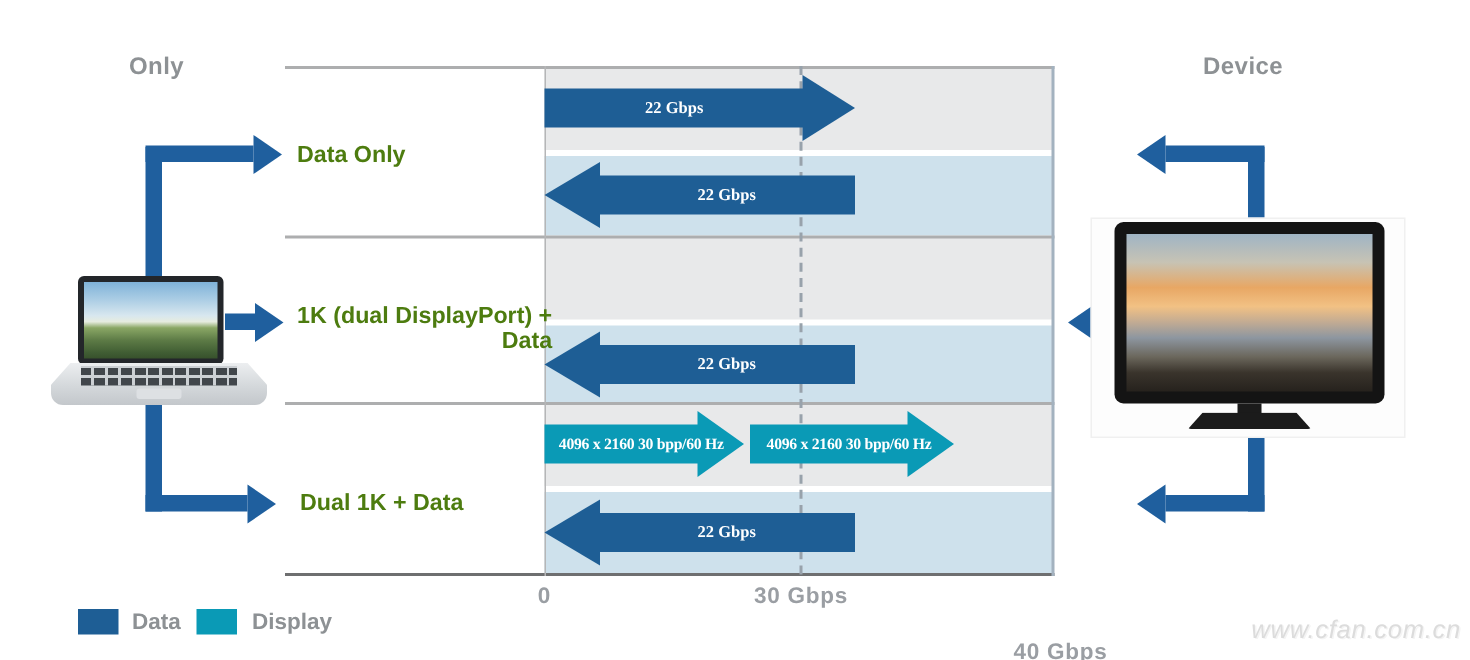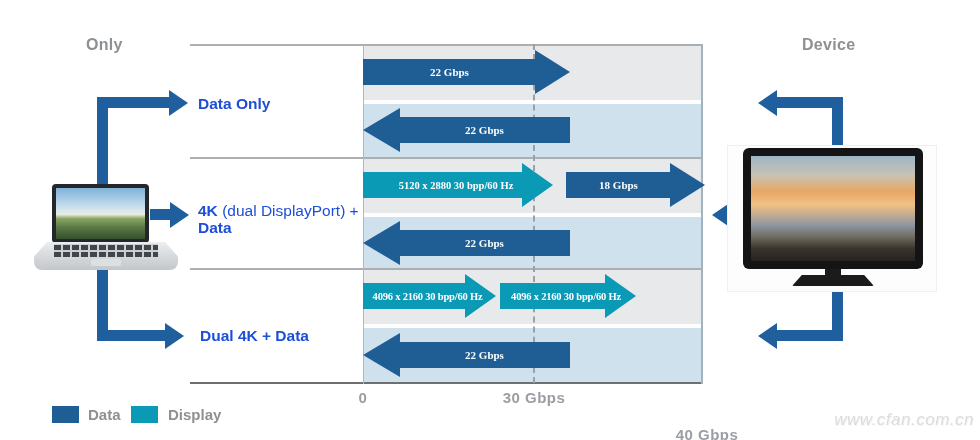--- a/index.html
+++ b/index.html
@@ -6,22 +6,22 @@
   #stage{
     position:relative;width:980px;height:440px;background:#fff;overflow:hidden;
     font-family:"Liberation Sans", sans-serif;
   }
   .abs{position:absolute;}
 
   
   .zone-label{font-size:16px;font-weight:bold;color:#8d9194;letter-spacing:.3px;}
 
   
-  .row-label{font-size:15.5px;font-weight:bold;color:#1d4ed8;line-height:17px;white-space:nowrap;}
-  .row-label .normal{font-weight:normal;}
+  .row-label{font-size:15.5px;font-weight:bold;color:#4d7c0f;line-height:17px;white-space:nowrap;text-align:right;}
+  .row-label .normal{font-weight:bold;}
 
   
   .hline{background:#adaeaf;height:1.5px;}
   .hline.axis{background:#6e6f70;height:2px;}
   .vline-left{width:1px;background:#b5b6b7;}
   .vline-right{width:2px;background:#a3b2bf;}
   .dashline{width:0;border-left:2px dashed #98a2ab;}
   .band-gray{background:#e8e9ea;}
   .band-blue{background:#cee1ec;}
 
@@ -108,46 +108,36 @@
   <div class="abs vline-left" style="left:363px;top:44px;height:340px;"></div>
   <div class="abs vline-right" style="left:701px;top:44px;height:340px;"></div>
   <div class="abs dashline" style="left:533px;top:44px;height:339px;"></div>
 
   <div class="abs tick" style="left:343px;top:389px;width:40px;">0</div>
   <div class="abs tick" style="left:484px;top:389px;width:100px;">30 Gbps</div>
   <div class="abs tick" style="left:657px;top:389px;width:100px;margin-top:37px;">40 Gbps</div>
 
   <div class="abs row-label" style="left:198px;top:95px;">Data Only</div>
   <div class="abs row-label" style="left:198px;top:202px;">
-    <span>4K</span><span class="normal"> (dual DisplayPort) +</span><br>
+    <span>1K</span><span class="normal"> (dual DisplayPort) +</span><br>
     <span>Data</span>
   </div>
-  <div class="abs row-label" style="left:200px;top:327px;">Dual 4K + Data</div>
+  <div class="abs row-label" style="left:200px;top:327px;">Dual 1K + Data</div>
 
   <div class="abs barrow ar" style="left:363px;top:50px;width:207px;">
     <div class="body"></div>
     <div class="head"></div>
     <div class="lbl">22 Gbps</div>
   </div>
   <div class="abs barrow al" style="left:363px;top:108px;width:207px;">
     <div class="body"></div>
     <div class="head"></div>
     <div class="lbl">22 Gbps</div>
   </div>
 
-  <div class="abs barrow ar teal" style="left:363px;top:163px;width:190px;">
-    <div class="body"></div>
-    <div class="head"></div>
-    <div class="lbl full">5120 x 2880 30 bpp/60 Hz</div>
-  </div>
-  <div class="abs barrow ar" style="left:566px;top:163px;width:139px;">
-    <div class="body"></div>
-    <div class="head"></div>
-    <div class="lbl">18 Gbps</div>
-  </div>
   <div class="abs barrow al" style="left:363px;top:221px;width:207px;">
     <div class="body"></div>
     <div class="head"></div>
     <div class="lbl">22 Gbps</div>
   </div>
 
   <div class="abs barrow ar teal" style="left:363px;top:274px;width:133px;">
     <div class="body"></div>
     <div class="head"></div>
     <div class="lbl res full">4096 x 2160 30 bpp/60 Hz</div>

